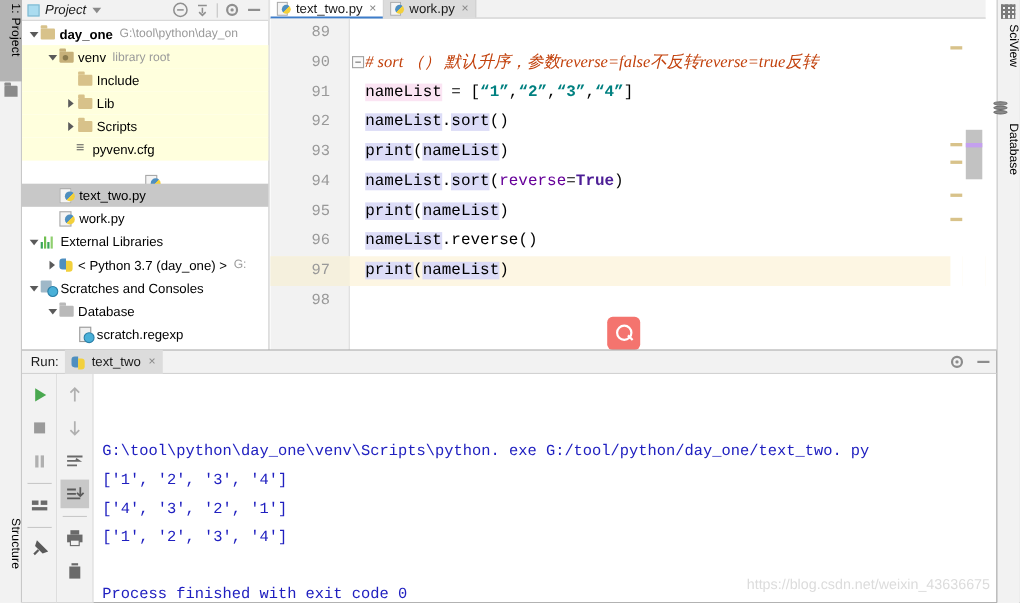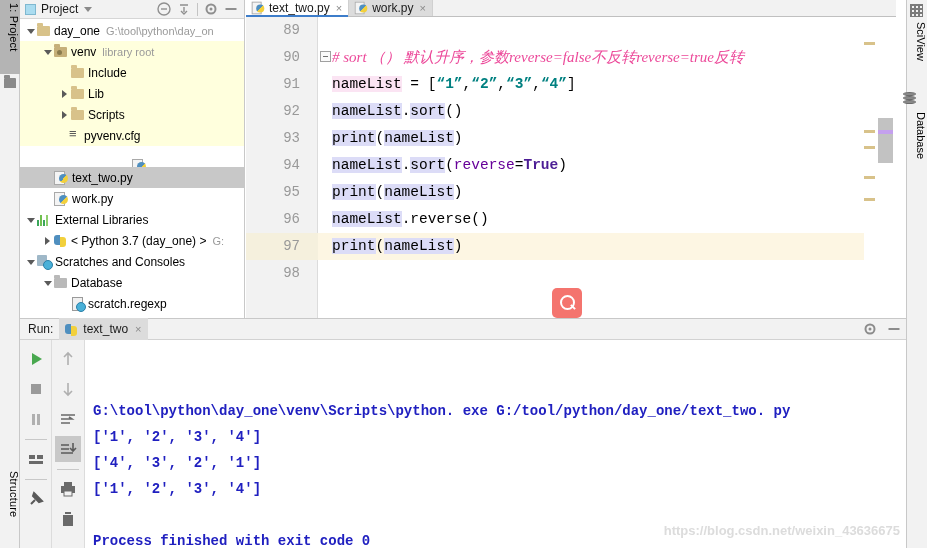--- a/index.html
+++ b/index.html
@@ -47,21 +47,21 @@
   }
   .project-header {
     height: 19px; background: #f2f2f2;
     display: flex; align-items: center; padding: 0 3px;
     border-bottom: 1px solid #d6d6d6;
   }
   .proj-square {
     width: 11px; height: 11px; background: #aadcf0;
     border: 1px solid #7fb8d0; margin-right: 5px; margin-left: 2px;
   }
-  .proj-title { font-size: 12px; color: #1a1a1a; }
+  .proj-title { font-size: 12px; color: #1a1a1a; font-style: italic; }
   .chev-down-sm {
     width: 0; height: 0; border-left: 4px solid transparent;
     border-right: 4px solid transparent; border-top: 5px solid #8a8a8a;
     margin-left: 6px;
   }
   .hdr-spacer { flex: 1; }
   .hdr-icon { width: 20px; height: 19px; position: relative; opacity: .72; }
   .hdr-sep { width: 1px; height: 13px; background: #c4c4c4; margin: 0 3px; }
 
   .tree { position: relative; padding-top: 1px; font-size: 12px; }
@@ -149,21 +149,21 @@
   .ico-scratchfile { width:13px; height:13px; position:relative; }
   .ico-scratchfile:before {
     content:''; position:absolute; left:1px; top:0; width:9px;height:12px;
     background:#f0f0f0; border:1px solid #9a9a9a;
   }
   .ico-scratchfile:after {
     content:''; position:absolute; left:5px; top:5px; width:8px;height:8px;
     background:#49b0d8; border-radius:50%; border:1px solid #2a7fa8;
   }
   .node-label { font-size: 12px; color: #000; }
-  .node-label.bold { font-weight: normal; }
+  .node-label.bold { font-weight: bold; }
   .node-path { font-size: 11px; color: #9a9a9a; margin-left: 6px; }
   .node-tag { font-size: 11px; color: #9a9a9a; margin-left: 6px; }
 
   .proj-hscroll {
     position: absolute; left: 20px; bottom: 0px; width: 225px; height: 9px;
     background: #f2f2f2; border-top: 1px solid #dcdcdc;
   }
   .proj-hscroll .thumb {
     position: absolute; left: 2px; top: 1px; width: 98px; height: 7px;
     background: #c2c2c2; border-radius: 3px;
@@ -212,21 +212,21 @@
     position:absolute; left:0; top:0; width:72px; height:27px;
   }
   .fold-mark {
     position: absolute; left: 74px; top: 7px; width: 11px; height: 11px;
     border: 1px solid #a0a0a0; background: #fafafa;
   }
   .fold-mark:after {
     content:''; position:absolute; left:2px; top:4px; width:5px; height:1px;
     background:#707070;
   }
-  .tok-comment { color: #ec4899; font-style: italic; font-family:"Liberation Serif", serif; font-size:15px; }
+  .tok-comment { color: #c2410c; font-style: italic; font-family:"Liberation Serif", serif; font-size:15px; }
   .tok-var { color: #000000; }
   .tok-str { color: #008080; font-weight: bold; }
   .tok-fn { color: #000000; }
   .tok-kw { color: #4c1d95; font-weight: bold; }
   .tok-param { color: #660099; }
   .tok-print { color: #000000; }
   .hl-pink { background: #fbe4f3; }
   .hl-blue { background: #dcdcf7; }
   .bulb {
     position: absolute; width: 9px; height: 9px; border-radius: 50%;
@@ -299,21 +299,21 @@
   .run-label { font-size: 12px; color: #1a1a1a; padding: 0 6px 0 8px; }
   .run-tab {
     display: flex; align-items: center; height: 22px; padding: 0 6px;
     background: #dcdcdc; font-size: 12px; color: #1a1a1a;
   }
   .run-tab .ico-py { margin-right: 5px; }
   .run-tab .close { margin-left: 7px; color: #8a8a8a; font-size: 11px; }
   .run-hdr-spacer { flex: 1; }
   .run-hdr-ico { width: 24px; height: 22px; position: relative; opacity: .75; }
 
-  .run-body { position: relative; height: 208px; background: #ffffff; display: flex; font-weight: bold; }
+  .run-body { position: relative; height: 208px; background: #ffffff; display: flex; }
   .run-toolbar {
     width: 32px; background: #f2f2f2; border-right: 1px solid #dcdcdc;
     display: flex; flex-direction: column; align-items: center; padding-top: 6px;
   }
   .run-toolbar2 {
     width: 33px; background: #f2f2f2; border-right: 1px solid #dcdcdc;
     display: flex; flex-direction: column; align-items: center; padding-top: 6px;
   }
   .tbtn { width: 26px; height: 26px; position: relative; margin-bottom: 4px; }
   .tbtn.sel { background: #c8c8c8; }

